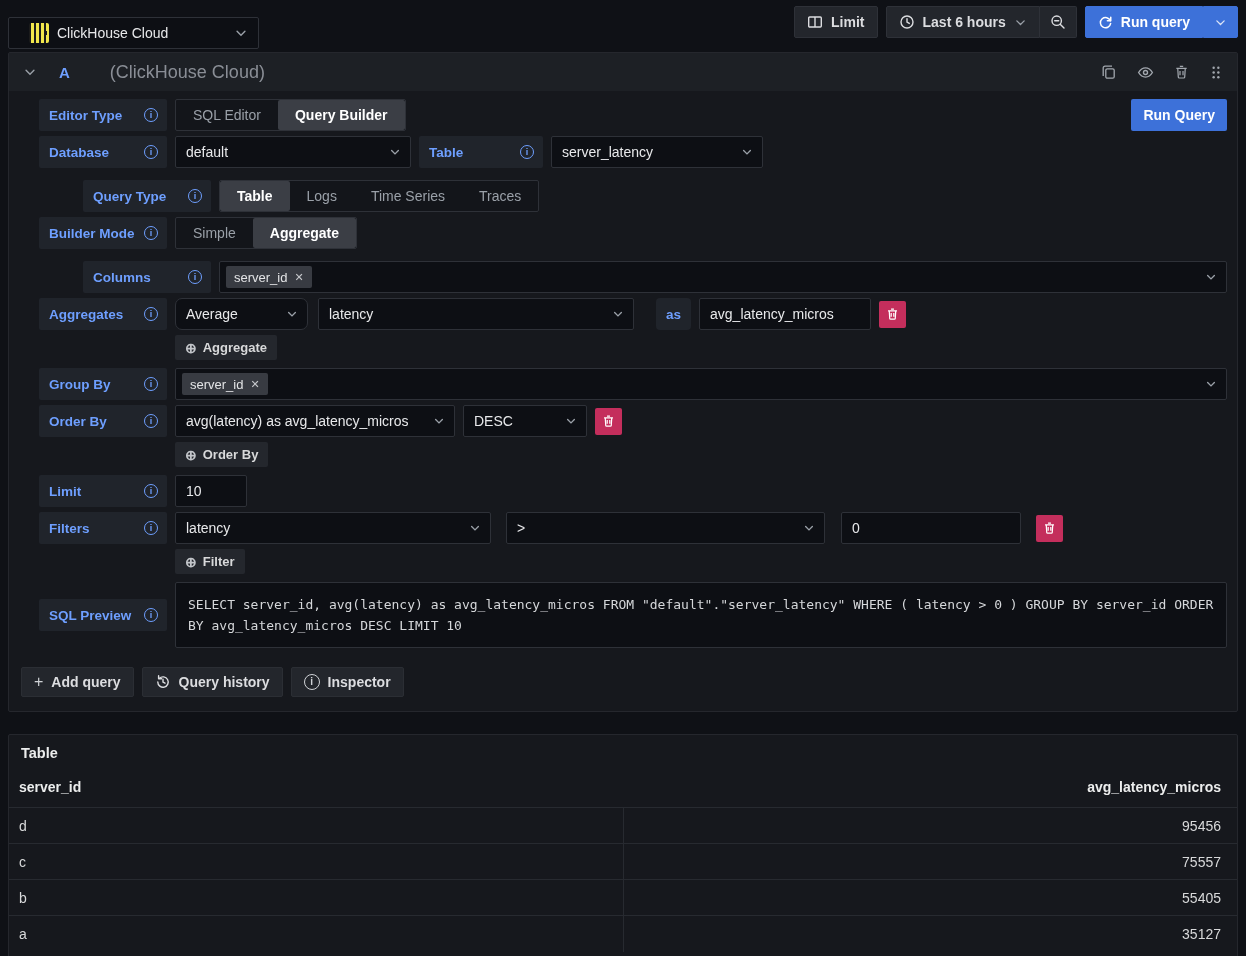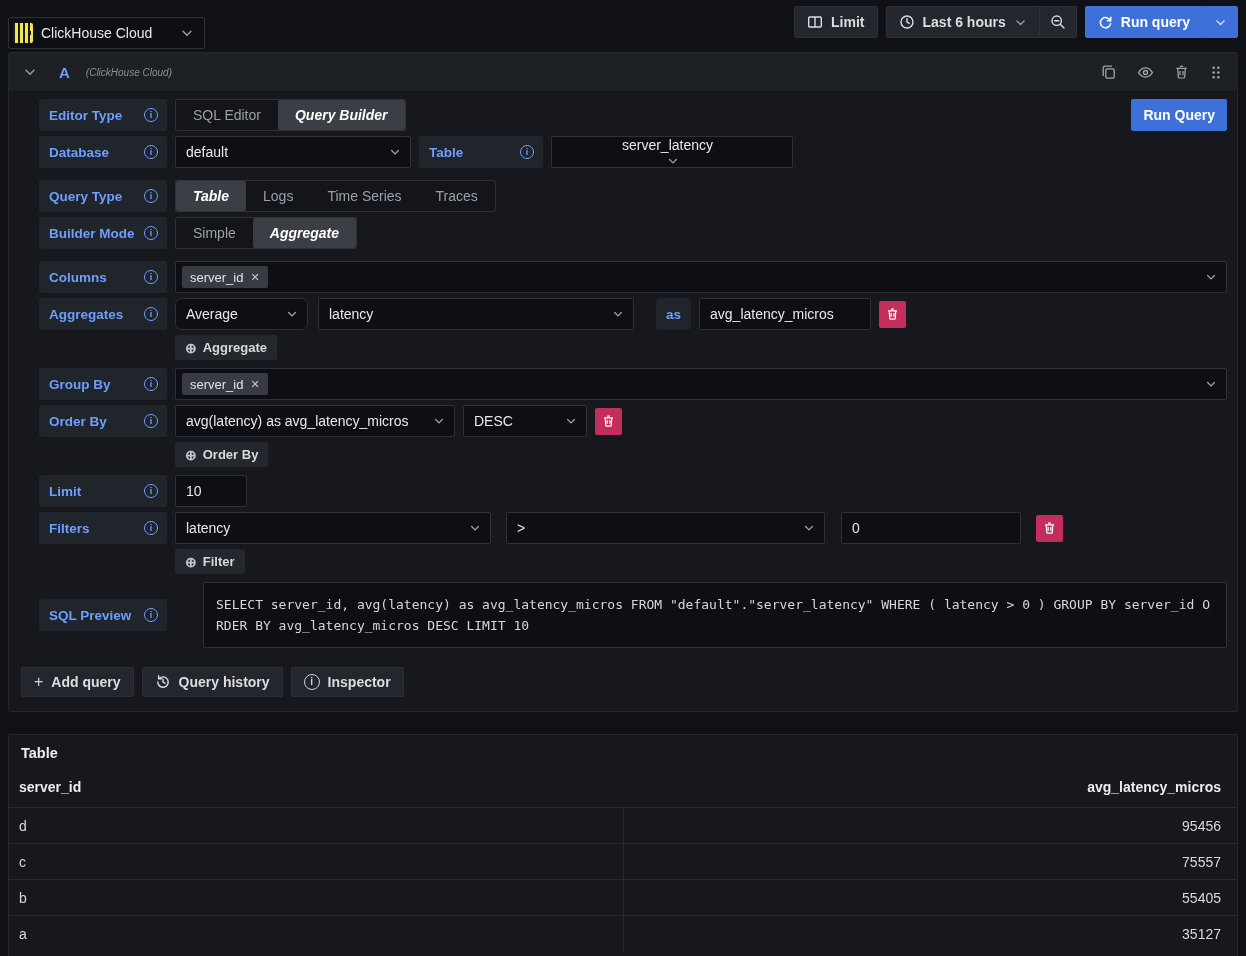--- a/index.html
+++ b/index.html
@@ -9,22 +9,22 @@
     font-family:"Liberation Sans", sans-serif;
     font-size:14px;
     color:#d8d9da;
     overflow:hidden;
   }
   svg { display:block; }
 
   
   .topbar { height:44px; display:flex; align-items:center; justify-content:space-between; padding:0 8px; }
   .ds-picker {
-    width:197px; height:32px; border:1px solid #2e3138; border-radius:2px;
-    background:#0d0f14; display:flex; align-items:center; padding:0 10px 0 4px; cursor:pointer;margin-top:21px;
+    width:251px; height:32px; border:1px solid #2e3138; border-radius:2px;
+    background:#0d0f14; display:flex; align-items:center; padding:0 10px 0 20px; cursor:pointer;margin-top:21px;
   }
   .ds-logo {
     width:20px; height:20px; border-radius:2px; margin-right:8px;
     background:#f2e74b;
     background-image:repeating-linear-gradient(90deg,#1b1b1b 0 2px,#f2e74b 2px 5px);
     position:relative;
   }
   .ds-logo::after{ content:""; position:absolute; right:2px; top:8px; width:2px; height:4px; background:#1b1b1b; }
   .ds-name { flex:1; font-weight:500; color:#e8e9eb; }
   .topbar-right { display:flex; align-items:center; gap:8px; }
@@ -41,28 +41,28 @@
   .blue-btn .chev { color:#dbe4f7; }
 
   
   .panel {
     margin:8px; background:#16181d; border:1px solid #25272d; border-radius:2px;
   }
   .qp-header {
     height:38px; display:flex; align-items:center; padding:0 14px; background:#1d2025;
   }
   .qp-ref { color:#6e9fff; font-weight:700; font-size:15px; margin:0 0 0 22px; }
-  .qp-ds-hint { font-style:italic; color:#8a8e96; margin-left:16px; font-size:10px; }
+  .qp-ds-hint { color:#8a8e96; margin-left:40px; font-size:18px; }
   .qp-header-icons { margin-left:auto; display:flex; align-items:center; gap:20px; color:#a2a7ae; }
   .qp-header-icons > span { cursor:pointer; display:flex; }
 
   .qp-body { padding:8px 10px 14px 30px; }
 
   .frow { display:flex; align-items:center; margin-bottom:5px; }
-  .frow.gap-top { margin-top:12px; }
+  .frow.gap-top { margin-top:12px;margin-left:44px; }
   .sub-row { margin:2px 0 8px 136px; display:flex; }
 
   .field-label {
     width:128px; min-width:128px; height:32px; background:#20242b; border-radius:2px;
     display:flex; align-items:center; justify-content:space-between;
     padding:0 9px 0 10px; color:#6e9fff; font-size:13.5px; font-weight:600; margin-right:8px;
   }
   .info-icon {
     width:14px; height:14px; border:1.4px solid #6e9fff; border-radius:50%;
     display:flex; align-items:center; justify-content:center;
@@ -80,21 +80,21 @@
   input.text-input { font-family:"Liberation Sans",sans-serif; outline:none; }
 
   .segmented {
     display:flex; align-items:stretch; border:1px solid #2e3138; border-radius:2px;
     background:#13151a; height:32px; overflow:hidden;
   }
   .segment {
     display:flex; align-items:center; padding:0 17px; color:#9aa0a8; font-size:14px;
     font-weight:500; cursor:pointer; border-radius:2px;
   }
-  .segment.active { background:#3b3e45; color:#ffffff; font-weight:700;font-style:italic; }
+  .segment.active { background:#3b3e45; color:#ffffff; font-weight:700; }
 
   .multiselect {
     flex:1; background:#0d0f14; border:1px solid #2e3138; border-radius:2px; height:32px;
     display:flex; align-items:center; justify-content:space-between; padding:0 9px 0 6px; cursor:pointer;
   }
   .chip {
     background:#383b42; border-radius:2px; height:22px; display:flex; align-items:center;
     gap:7px; padding:0 8px; font-size:13px; color:#e3e4e6;
   }
   .chip .x { font-size:11px; color:#c7c9cd; cursor:pointer; }
@@ -111,21 +111,21 @@
 
   .add-btn {
     height:25px; background:#24272d; border-radius:2px; display:flex; align-items:center;
     gap:6px; padding:0 10px; font-size:13px; font-weight:600; color:#d8d9da; cursor:pointer;
   }
   .add-btn .glyph { font-size:14px; color:#c2c5c9; }
 
   .sql-box {
     flex:1; background:#0d0f14; border:1px solid #2e3138; border-radius:2px;
     padding:11px 12px; font-family:"DejaVu Sans Mono", monospace; font-size:13px;
-    line-height:21px; color:#d5d7da; min-height:64px; word-break:break-all;margin-left:28px;
+    line-height:21px; color:#d5d7da; min-height:64px; word-break:break-all;
   }
   .sql-row { align-items:center; }
   .sql-row .field-label { margin-top:0; }
 
   .qp-footer { display:flex; gap:8px; padding:14px 0 0 6px; }
   .sec-btn {
     height:30px; display:flex; align-items:center; gap:8px; padding:0 12px;
     background:#23262c; border:1px solid #2b2e34; border-radius:2px;
     color:#dcdde0; font-weight:600; font-size:14px; cursor:pointer;
   }
@@ -264,21 +264,21 @@
       <div class="select" style="width:236px;">
         <span class="val">default</span>
         <svg class="chev" width="12" height="12" viewBox="0 0 16 16">
             <path d="M3.5 6l4.5 4.5L12.5 6" stroke="currentColor" stroke-width="1.8" fill="none" stroke-linecap="round"></path>
           </svg>
       </div>
       <div class="field-label" style="width:124px; min-width:124px; margin-left:8px;">
         <span>Table</span>
         <i class="info-icon"></i>
       </div>
-      <div class="select" style="width:242px;flex-direction:column;">
+      <div class="select" style="width:212px;">
         <span class="val">server_latency</span>
         <svg class="chev" width="12" height="12" viewBox="0 0 16 16">
             <path d="M3.5 6l4.5 4.5L12.5 6" stroke="currentColor" stroke-width="1.8" fill="none" stroke-linecap="round"></path>
           </svg>
       </div>
     </div>
 
     <div class="frow gap-top">
       <div class="field-label">
         <span>Query Type</span>

